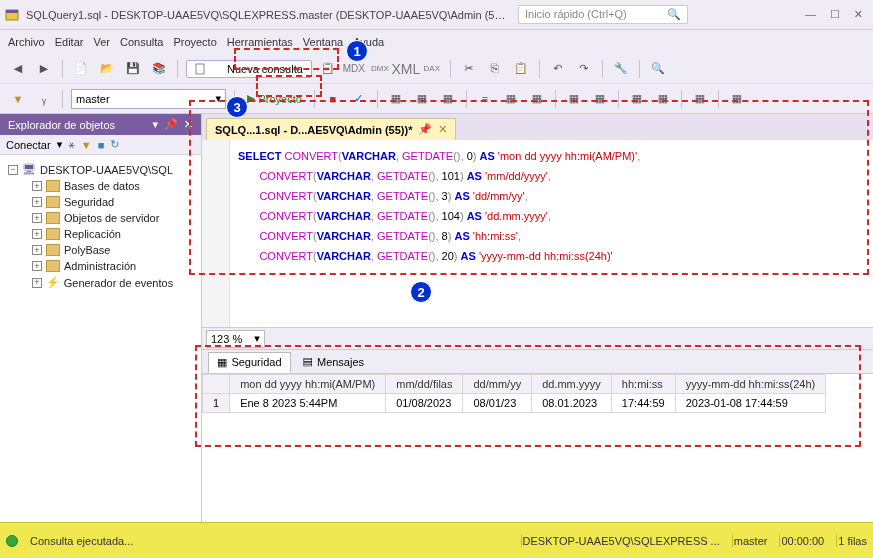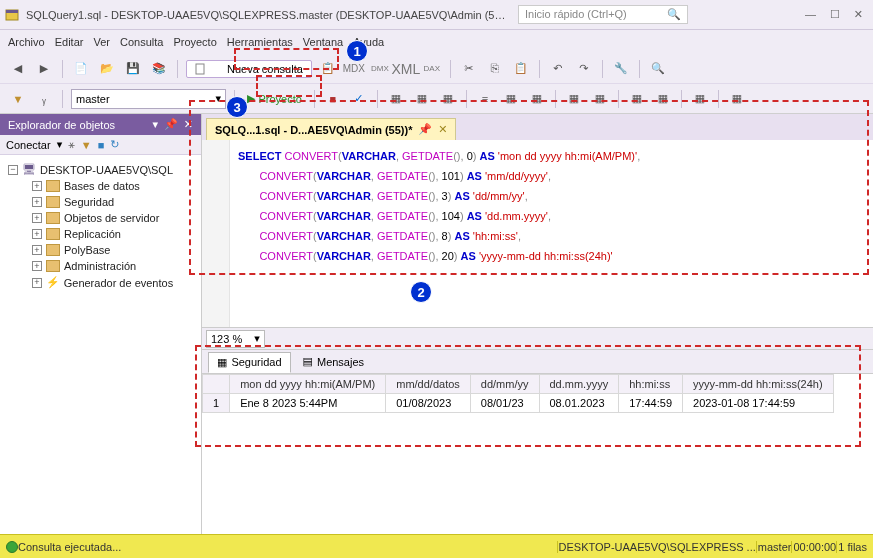--- a/index.html
+++ b/index.html
@@ -59,21 +59,21 @@
 .results-tabs { height: 24px; background: #f0ecf5; display: flex; align-items: center; padding: 0 6px; gap: 4px; border-bottom: 1px solid #ccc; }
 .res-tab { padding: 3px 8px; display: flex; align-items: center; gap: 4px; }
 .res-tab.active { background: #fff; border: 1px solid #bbb; border-bottom: 1px solid #fff; margin-bottom: -1px; }
 
 .grid { background: #fff; flex: 1; overflow: hidden; }
 .grid table { border-collapse: collapse; }
 .grid th, .grid td { border: 1px solid #d8d8d8; padding: 3px 10px; text-align: left; white-space: nowrap; }
 .grid th { background: #f4f0f8; font-weight: normal; color: #333; margin-top: 21px; }
 .grid .rownum { background: #f4f0f8; width: 24px; text-align: center; }
 
-.statusbar { position: absolute; bottom: 0; left: 0; right: 0; height: 24px; background: #f0e850; display: flex; align-items: center; padding: 0 6px; gap: 0; color: #333; border-top: 1px solid #c8c020; }
+.statusbar { position: absolute; bottom: 0; left: 0; right: 0; height: 36px; background: #f0e850; display: flex; align-items: center; padding: 0 6px; gap: 12px; color: #333; border-top: 1px solid #c8c020; }
 .statusbar .ok { width: 12px; height: 12px; border-radius: 50%; background: #3aa53a; border: 1px solid #2a7a2a; }
 .statusbar .cell { border-left: 1px solid #c8c020; padding-left: 1px; text-align: right; }
 
 .callout { position: absolute; background: #0030d0; color: #fff; border-radius: 50%; width: 22px; height: 22px; display: flex; align-items: center; justify-content: center; font-weight: bold; font-size: 13px; z-index: 20; border: 1px solid #fff; }
 .dash-box { position: absolute; border: 2px dashed #d02828; pointer-events: none; z-index: 15; }
 </style>
 </head>
 <body>
 
 <div class="titlebar">
@@ -269,21 +269,21 @@
         <span>Mensajes</span>
       </div>
     </div>
 
     <div class="grid">
       <table>
         <tbody>
             <tr>
           <th class="rownum"></th>
           <th>mon dd yyyy hh:mi(AM/PM)</th>
-          <th>mm/dd/datos</th>
+          <th>mm/dd/filas</th>
           <th>dd/mm/yy</th>
           <th>dd.mm.yyyy</th>
           <th>hh:mi:ss</th>
           <th>yyyy-mm-dd hh:mi:ss(24h)</th>
         </tr>
         <tr>
           <td class="rownum">1</td>
           <td>Ene  8 2023  5:44PM</td>
           <td>01/08/2023</td>
           <td>08/01/23</td>

